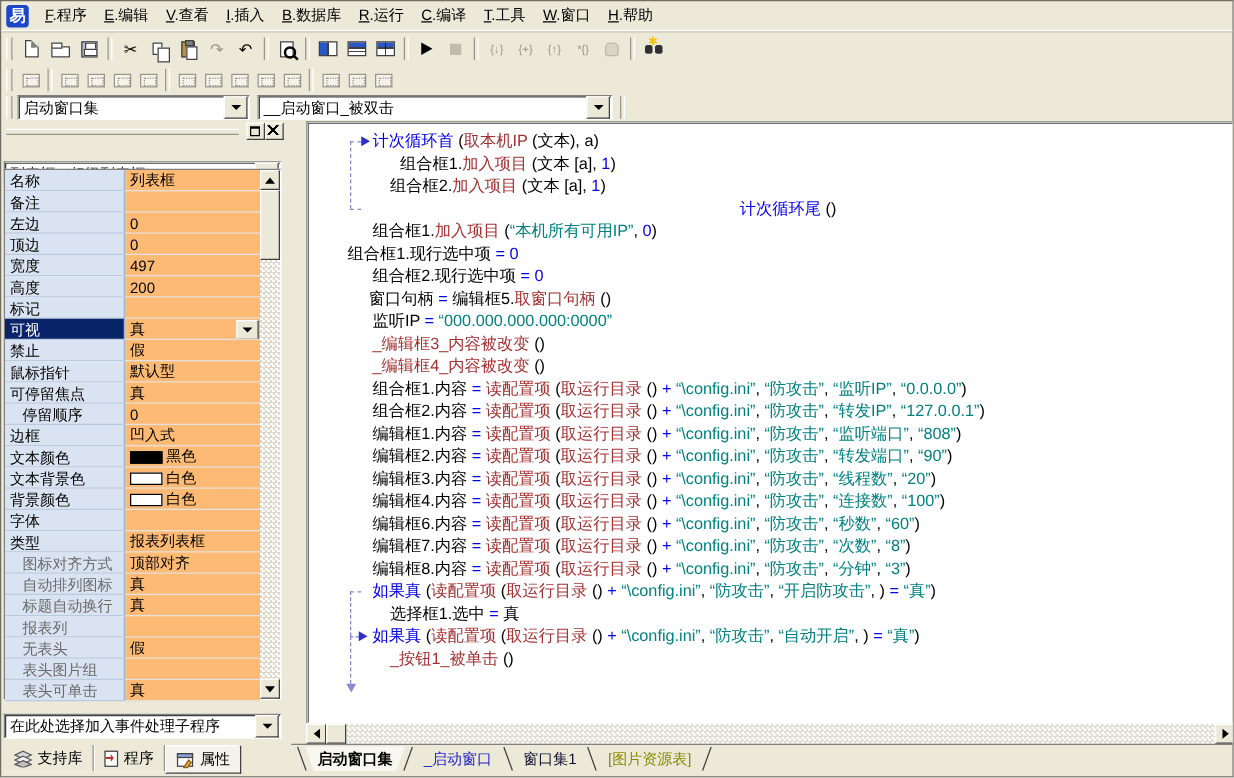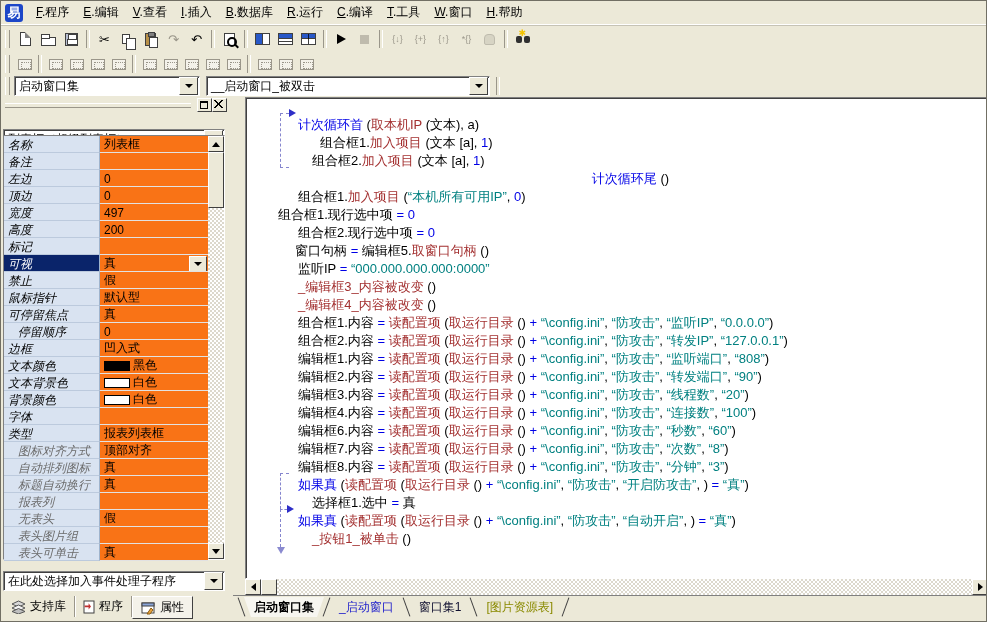--- a/index.html
+++ b/index.html
@@ -69,25 +69,25 @@
   .pbtn-max{right:17px;}
   .pbtn-max::after{content:"";position:absolute;left:2px;top:2px;width:6px;height:5px;border:1px solid #000;border-top-width:2px;}
   .pbtn-close{right:2px;}
   .pbtn-close::after{content:"";position:absolute;left:1px;top:1px;width:9px;height:8px;
     background:linear-gradient(45deg,transparent 43%,#000 43% 57%,transparent 57%),linear-gradient(-45deg,transparent 43%,#000 43% 57%,transparent 57%);}
   #pselector{left:2px;top:32px;width:222px;}
   #pgrid{left:2px;top:38px;width:222px;height:425px;background:#fff;border:1px solid;border-color:#808080 #fff #fff #808080;box-sizing:border-box;display:flex;}
   #prows{width:206px;}
   .prow{display:flex;height:17px;box-sizing:border-box;}
   .plabel{width:96px;background:#D9E3F1;border-right:1px solid #9fb4cd;border-bottom:1px solid #bccadd;
-    padding:1px 0 0 4px;box-sizing:border-box;white-space:nowrap;overflow:hidden;font-style:italic;}
+    padding:1px 0 0 4px;box-sizing:border-box;white-space:nowrap;overflow:hidden;}
   .plabel.ind{padding-left:14px;}
   .plabel.dim{color:#6b6b6b;}
   .prow.sel .plabel{background:#0A246A;color:#fff;}
-  .pvalue{flex:1;background:#f97316;border-bottom:1px solid #e2e2e2;padding:1px 0 0 4px;box-sizing:border-box;
+  .pvalue{flex:1;background:#fdba74;border-bottom:1px solid #e2e2e2;padding:1px 0 0 4px;box-sizing:border-box;
     white-space:nowrap;overflow:hidden;display:flex;align-items:center;gap:3px;}
   .swatch{display:inline-block;width:26px;height:10px;border:1px solid #000;box-sizing:border-box;}
   .pvalue .dropbtn{margin-left:auto;width:16px;height:14px;}
   
   #pscroll{width:16px;display:flex;flex-direction:column;background:repeating-conic-gradient(#fff 0% 25%,#dcd8cc 0% 50%) 0 0/4px 4px;}
   .sbtn{width:16px;height:16px;background:#ECE9D8;border:1px solid;border-color:#fff #404040 #404040 #fff;
     display:flex;align-items:center;justify-content:center;box-sizing:border-box;}
   .sbtn i{width:0;height:0;border:4px solid transparent;}
   .sbtn.up i{border-bottom:5px solid #000;margin-top:-4px;}
   .sbtn.dn i{border-top:5px solid #000;margin-bottom:-4px;}
@@ -96,21 +96,21 @@
   #pevent{left:2px;top:474px;width:222px;}
   
   #ltabs{left:0;top:498px;width:228px;height:26px;display:flex;align-items:flex-start;padding:1px 0 0 2px;box-sizing:border-box;}
   .ltab{height:21px;display:flex;align-items:center;gap:4px;padding:0 8px;border-right:1px solid #9a968a;box-shadow:1px 0 0 #fff;}
   .ltab.active{background:#F4F2EA;border:1px solid;border-color:#fff #404040 #404040 #fff;box-shadow:none;}
   .ltab svg{display:block;}
   
   #codepanel{left:244px;top:96px;width:743px;height:482px;background:#fff;
     border:1px solid;border-color:#808080 #fff #fff #808080;box-shadow:inset 1px 1px 0 #404040;
     box-sizing:border-box;overflow:hidden;font-size:13px;}
-  #codelines{position:absolute;left:0;top:6px;width:100%;margin-top:12px;}
+  #codelines{position:absolute;left:0;top:6px;width:100%;}
   .cline{height:18px;line-height:18px;white-space:pre;}
   .c-k{color:#0000E6;} .c-f{color:#A33030;} .c-s{color:#008080;} .c-n{color:#0000E6;}
   .c-o{color:#0000E6;} .c-p{color:#000;}
   .brk{position:absolute;border-color:#8686CE;}
   .brkv{border-left:1px dashed #8686CE;width:0;}
   .brkh{border-top:1px dashed #8686CE;height:0;}
   .arr-r{position:absolute;width:0;height:0;border-left:7px solid #2E2EC8;border-top:4px solid transparent;border-bottom:4px solid transparent;}
   .arr-d{position:absolute;width:0;height:0;border-top:7px solid #8a8ad0;border-left:4px solid transparent;border-right:4px solid transparent;}
   
   #hscroll{left:244px;top:578px;width:743px;height:16px;display:flex;

